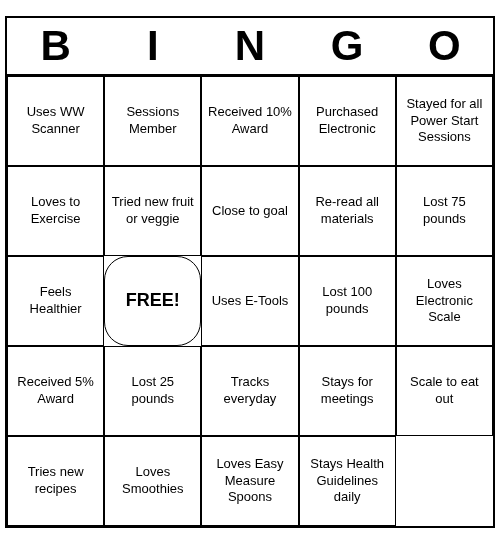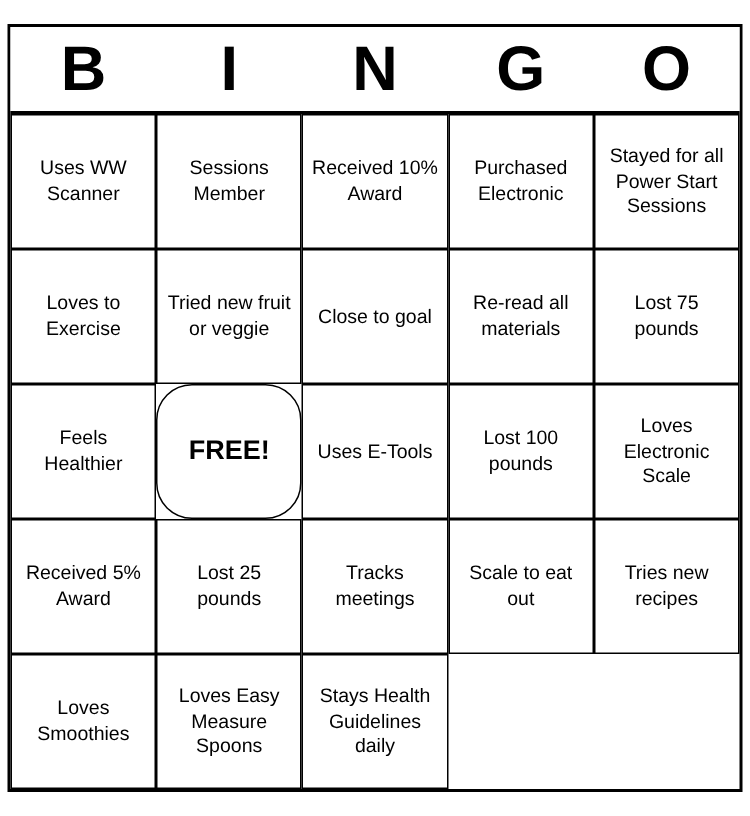--- a/index.html
+++ b/index.html
@@ -87,20 +87,21 @@
       <div class="bingo-cell">Close to goal</div>
       <div class="bingo-cell">Re-read all materials</div>
       <div class="bingo-cell">Lost 75 pounds</div>
       <div class="bingo-cell">Feels Healthier</div>
       <div class="bingo-cell free">FREE!</div>
       <div class="bingo-cell">Uses E-Tools</div>
       <div class="bingo-cell">Lost 100 pounds</div>
       <div class="bingo-cell">Loves Electronic Scale</div>
       <div class="bingo-cell">Received 5% Award</div>
       <div class="bingo-cell">Lost 25 pounds</div>
-      <div class="bingo-cell">Tracks meetings</div>
+      <div class="bingo-cell">Tracks everyday</div>
+      <div class="bingo-cell">Stays for meetings</div>
       <div class="bingo-cell">Scale to eat out</div>
       <div class="bingo-cell">Tries new recipes</div>
       <div class="bingo-cell">Loves Smoothies</div>
       <div class="bingo-cell">Loves Easy Measure Spoons</div>
       <div class="bingo-cell">Stays Health Guidelines daily</div>
     </div>
 </div>
 
 </body></html>

